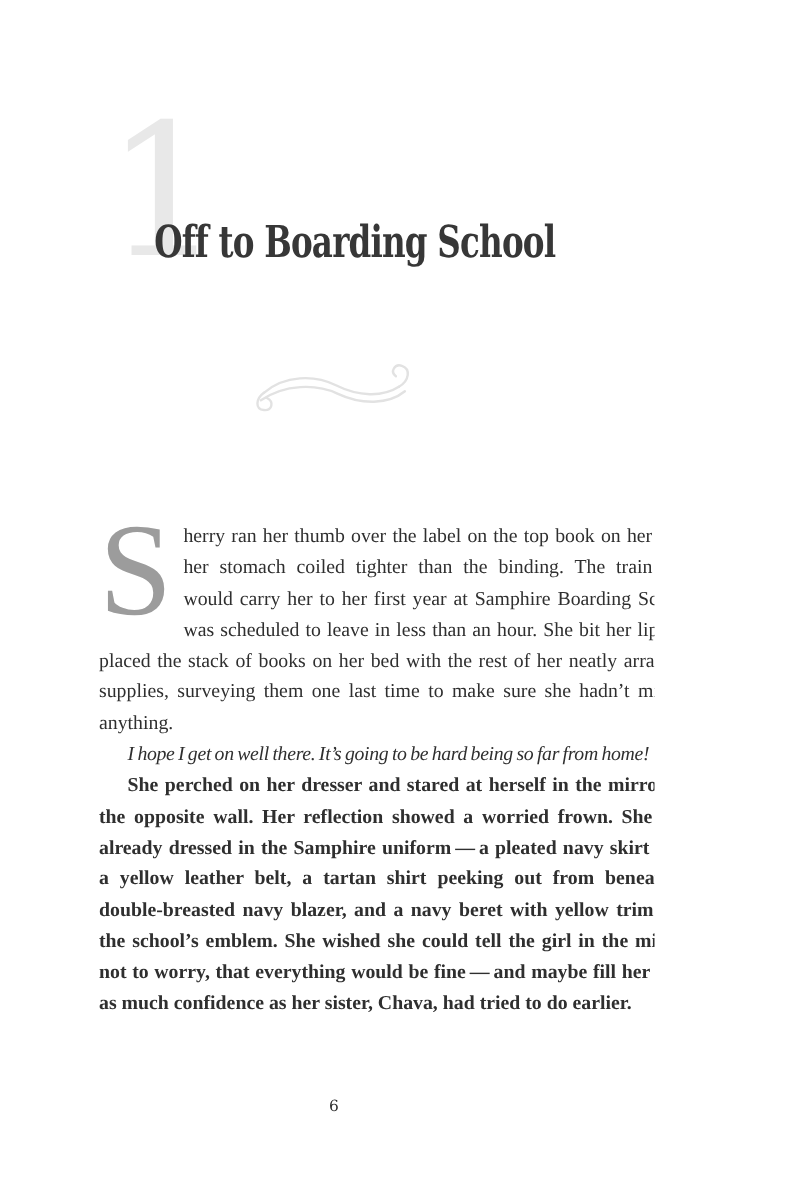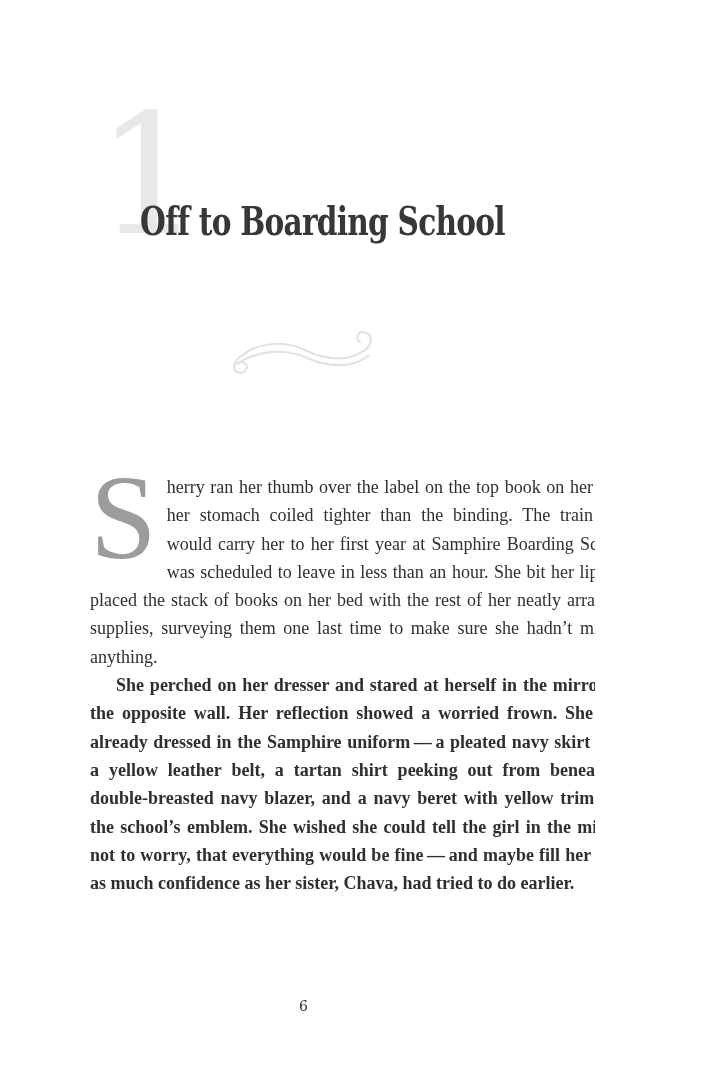--- a/index.html
+++ b/index.html
@@ -109,18 +109,19 @@
       <path d="M12 60 C 44 38, 86 38, 114 51 C 146 66, 182 66, 204 48"></path>
       <path d="M16 50 C 5 58, 4 72, 16 73 C 27 74, 30 62, 20 57"></path>
       <path d="M196 42 C 210 34, 212 18, 200 14 C 190 11, 184 22, 192 28"></path>
     </svg>
   </div>
 
   <div class="body-text">
     <p class="para opening">
       <span class="drop-cap">S</span><span>herry ran her thumb over the label on the top book on her pile, her stomach coiled tighter than the binding. The train that would carry her to her first year at Samphire Boarding School was scheduled to leave in less than an hour. She bit her lip and placed the stack of books on her bed with the rest of her neatly arranged supplies, surveying them one last time to make sure she hadn’t missed anything.</span>
     </p>
+    <p class="para thought">I hope I get on well there. It’s going to be hard being so far from home!</p>
     <p class="para indented">She perched on her dresser and stared at herself in the mirror on the opposite wall. Her reflection showed a worried frown. She was already dressed in the Samphire uniform — a pleated navy skirt with a yellow leather belt, a tartan shirt peeking out from beneath a double-breasted navy blazer, and a navy beret with yellow trim and the school’s emblem. She wished she could tell the girl in the mirror not to worry, that everything would be fine — and maybe fill her with as much confidence as her sister, Chava, had tried to do earlier.</p>
   </div>
 
   <div class="folio">6</div>
 
 </div>
 
 </body></html>

